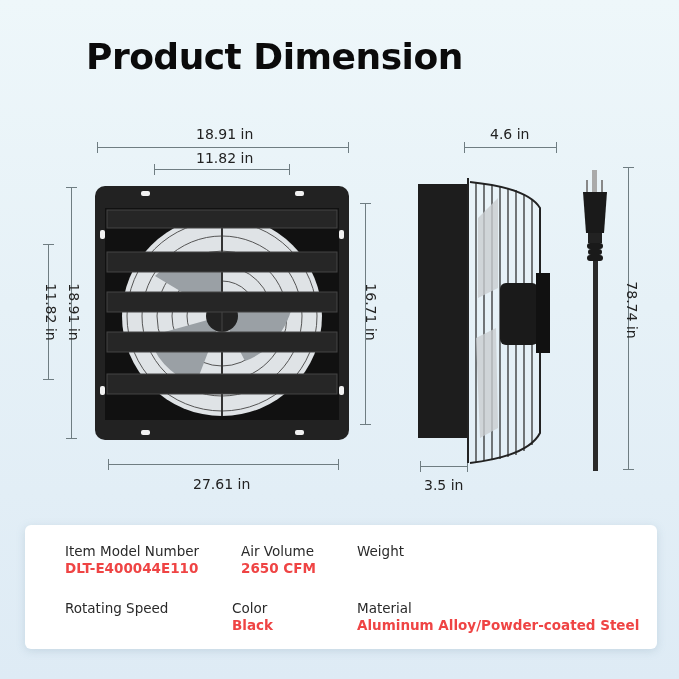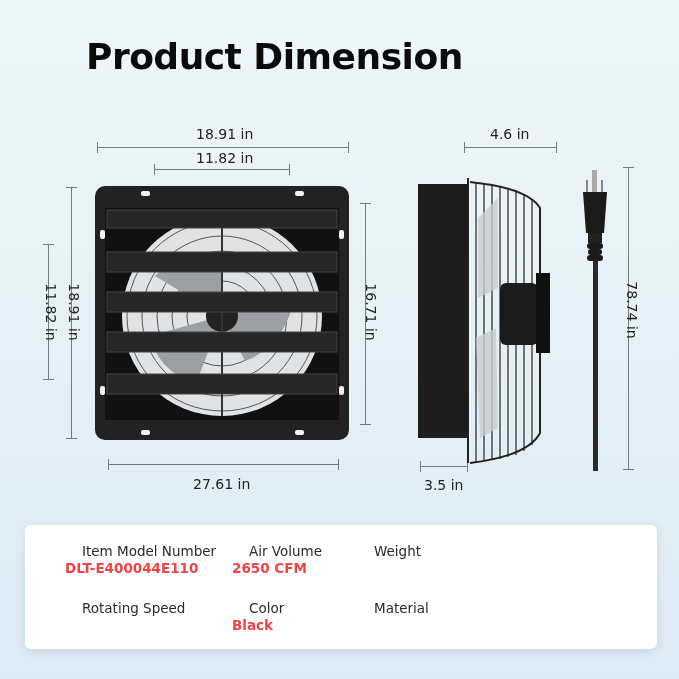--- a/index.html
+++ b/index.html
@@ -30,21 +30,21 @@
   .fan-front { position: absolute; left: 95px; top: 186px; width: 254px; height: 254px; }
   .fan-side { position: absolute; left: 418px; top: 178px; width: 132px; height: 290px; }
   .plug { position: absolute; left: 580px; top: 168px; width: 30px; height: 305px; }
 
   .spec-card {
     position: absolute; left: 25px; top: 525px; width: 632px; height: 124px;
     background: #ffffff; border-radius: 6px;
     box-shadow: 0 2px 8px rgba(120,150,170,0.25);
   }
   .spec { position: absolute; }
-  .spec .k { font-size: 13.5px; color: #2a2a2a; display: block; line-height: 16px; margin-left: 17px; }
+  .spec .k { font-size: 13.5px; color: #2a2a2a; display: block; line-height: 16px; }
   .spec .v { font-size: 13.5px; font-weight: bold; color: #ef4444; display: block; line-height: 18px; }
 </style>
 </head>
 <body>
 
 <div class="title">Product Dimension</div>
 
 <div class="hline" style="left:97px; top:147px; width:252px;"></div>
 <div class="dim-label" style="left:196px; top:126px;">18.91 in</div>
 <div class="hline" style="left:154px; top:169px; width:136px;"></div>
@@ -131,30 +131,31 @@
 </svg>
 
 <div class="vline" style="left:628px; top:167px; height:303px;"></div>
 <div class="vtext" style="left:603px; top:302px;">78.74 in</div>
 
 <div class="spec-card">
   <div class="spec" style="left:40px; top:18px;">
     <span class="k">Item Model Number</span>
     <span class="v">DLT-E400044E110</span>
   </div>
-  <div class="spec" style="left:207px; top:18px;">
+  <div class="spec" style="left:216px; top:18px;">
     <span class="k">Air Volume</span>
     <span class="v">2650 CFM</span>
   </div>
   <div class="spec" style="left:332px; top:18px;">
     <span class="k">Weight</span>
   </div>
   <div class="spec" style="left:40px; top:75px;text-align:right;">
     <span class="k">Rotating Speed</span>
   </div>
   <div class="spec" style="left:207px; top:75px;">
     <span class="k">Color</span>
     <span class="v">Black</span>
   </div>
   <div class="spec" style="left:332px; top:75px;">
     <span class="k">Material</span>
+    <span class="v">Aluminum Alloy/Powder-coated Steel</span>
   </div>
 </div>
 
 </body></html>

